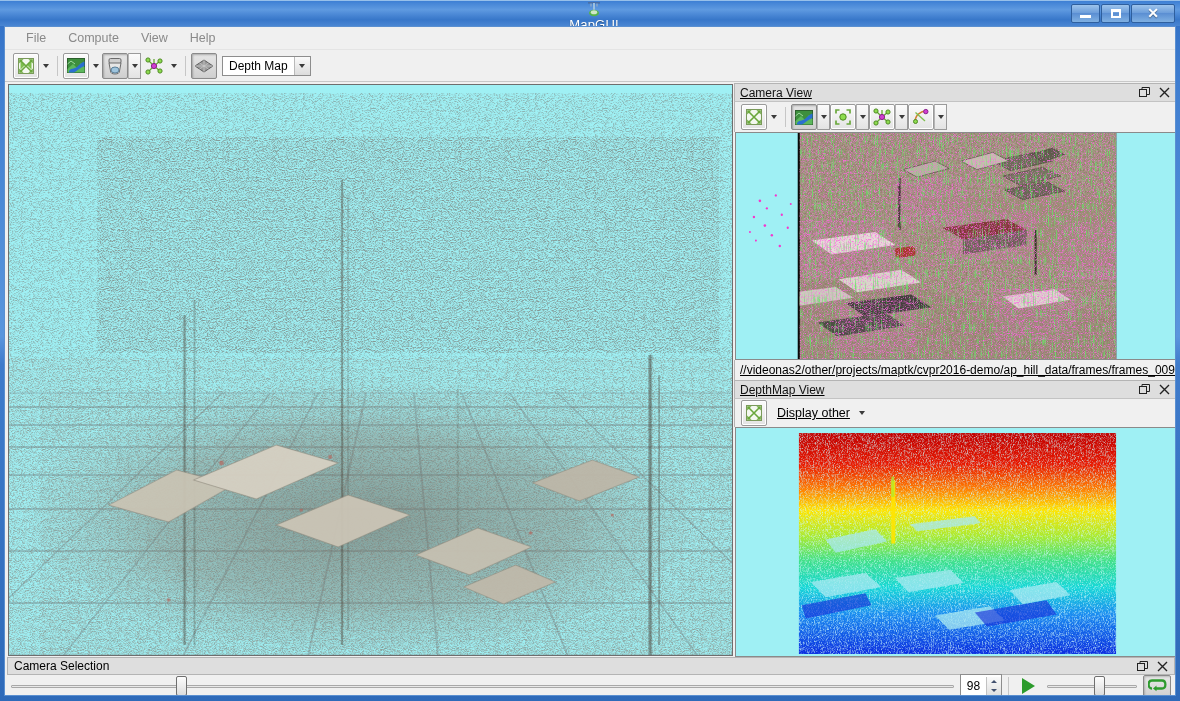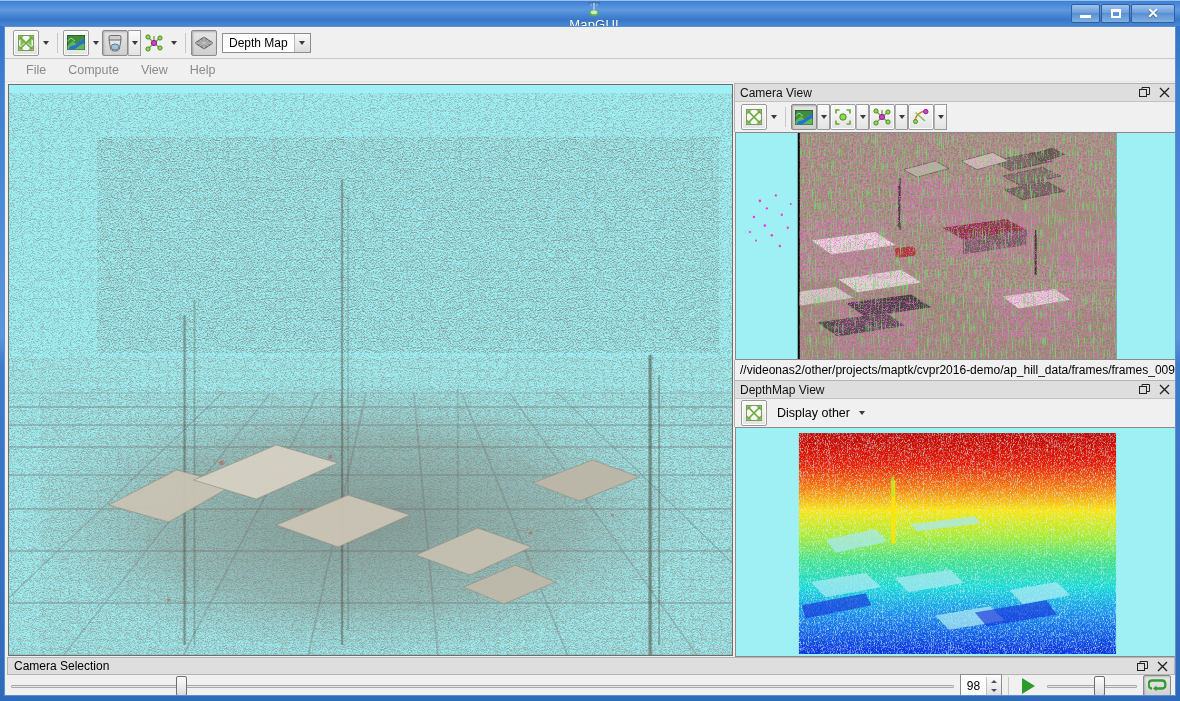--- a/index.html
+++ b/index.html
@@ -109,20 +109,21 @@
     width:16px; height:18px; margin-left:auto;
     border-left:1px solid #b9b9b9;
     background:linear-gradient(to bottom,#fafafa,#dcdcdc);
     display:flex; align-items:center; justify-content:center;
   }
 
   
   #split {
     position:absolute; left:0; top:56px; width:1172px; height:574px;
     display:flex;
+    text-decoration:underline;
   }
   #left-pane { width:729px; height:574px; position:relative; background:#f0f0f0; padding:1px 1px 1px 3px;}
   #world-view {
     width:100%; height:100%;
     background:#9ff0f4;
     border:1px solid #6e6e6e;
     position:relative; overflow:hidden;
   }
   #right-pane { width:443px; height:574px; display:flex; flex-direction:column; }
 
@@ -235,20 +236,27 @@
           <i class="glyph-max"></i>
         </div>
       <div class="tb-btn close">
           <span class="glyph-close">✕</span>
         </div>
     </div>
   </div>
 
   <div id="client">
 
+    <div id="menubar">
+      <div class="menu-item">File</div>
+      <div class="menu-item">Compute</div>
+      <div class="menu-item">View</div>
+      <div class="menu-item">Help</div>
+    </div>
+
     <div id="maintoolbar">
 
       <div class="tbtn framed">
         <span>
         <svg class="ico" width="18" height="18" viewBox="0 0 18 18">
           <rect x="1.5" y="1.5" width="15" height="15" fill="#f4f8f0" stroke="#7a9a5a"></rect>
           <path d="M3.5 3.5 L8 8 L3.5 12.5 Z M14.5 3.5 L10 8 L14.5 12.5 Z" fill="#7fbf4f"></path>
           <path d="M3.5 3.5 L14.5 14.5 M14.5 3.5 L3.5 14.5" stroke="#6aa83c" stroke-width="1.6"></path>
           <path d="M2.2 2.2 l4.4 0 -4.4 4.4 z M15.8 2.2 l-4.4 0 4.4 4.4 z M2.2 15.8 l0 -4.4 4.4 4.4 z M15.8 15.8 l0 -4.4 -4.4 4.4 z" fill="#6aa83c"></path>
         </svg>
@@ -313,27 +321,20 @@
         </svg>
           </span>
       </div>
 
       <div class="combo">
         <span class="ctext">Depth Map</span>
         <span class="cbtn">
             <i class="caret"></i>
           </span>
       </div>
-    </div>
-
-    <div id="menubar">
-      <div class="menu-item">File</div>
-      <div class="menu-item">Compute</div>
-      <div class="menu-item">View</div>
-      <div class="menu-item">Help</div>
     </div>
 
     <div id="split">
 
       <div id="left-pane">
         <div id="world-view">
           <svg width="100%" height="100%" viewBox="0 0 725 570" preserveAspectRatio="none">
             <defs>
               <radialGradient id="cloudGrad" cx="50%" cy="52%" r="58%">
                 <stop offset="0%" stop-color="#6a6055" stop-opacity=".92"></stop>

